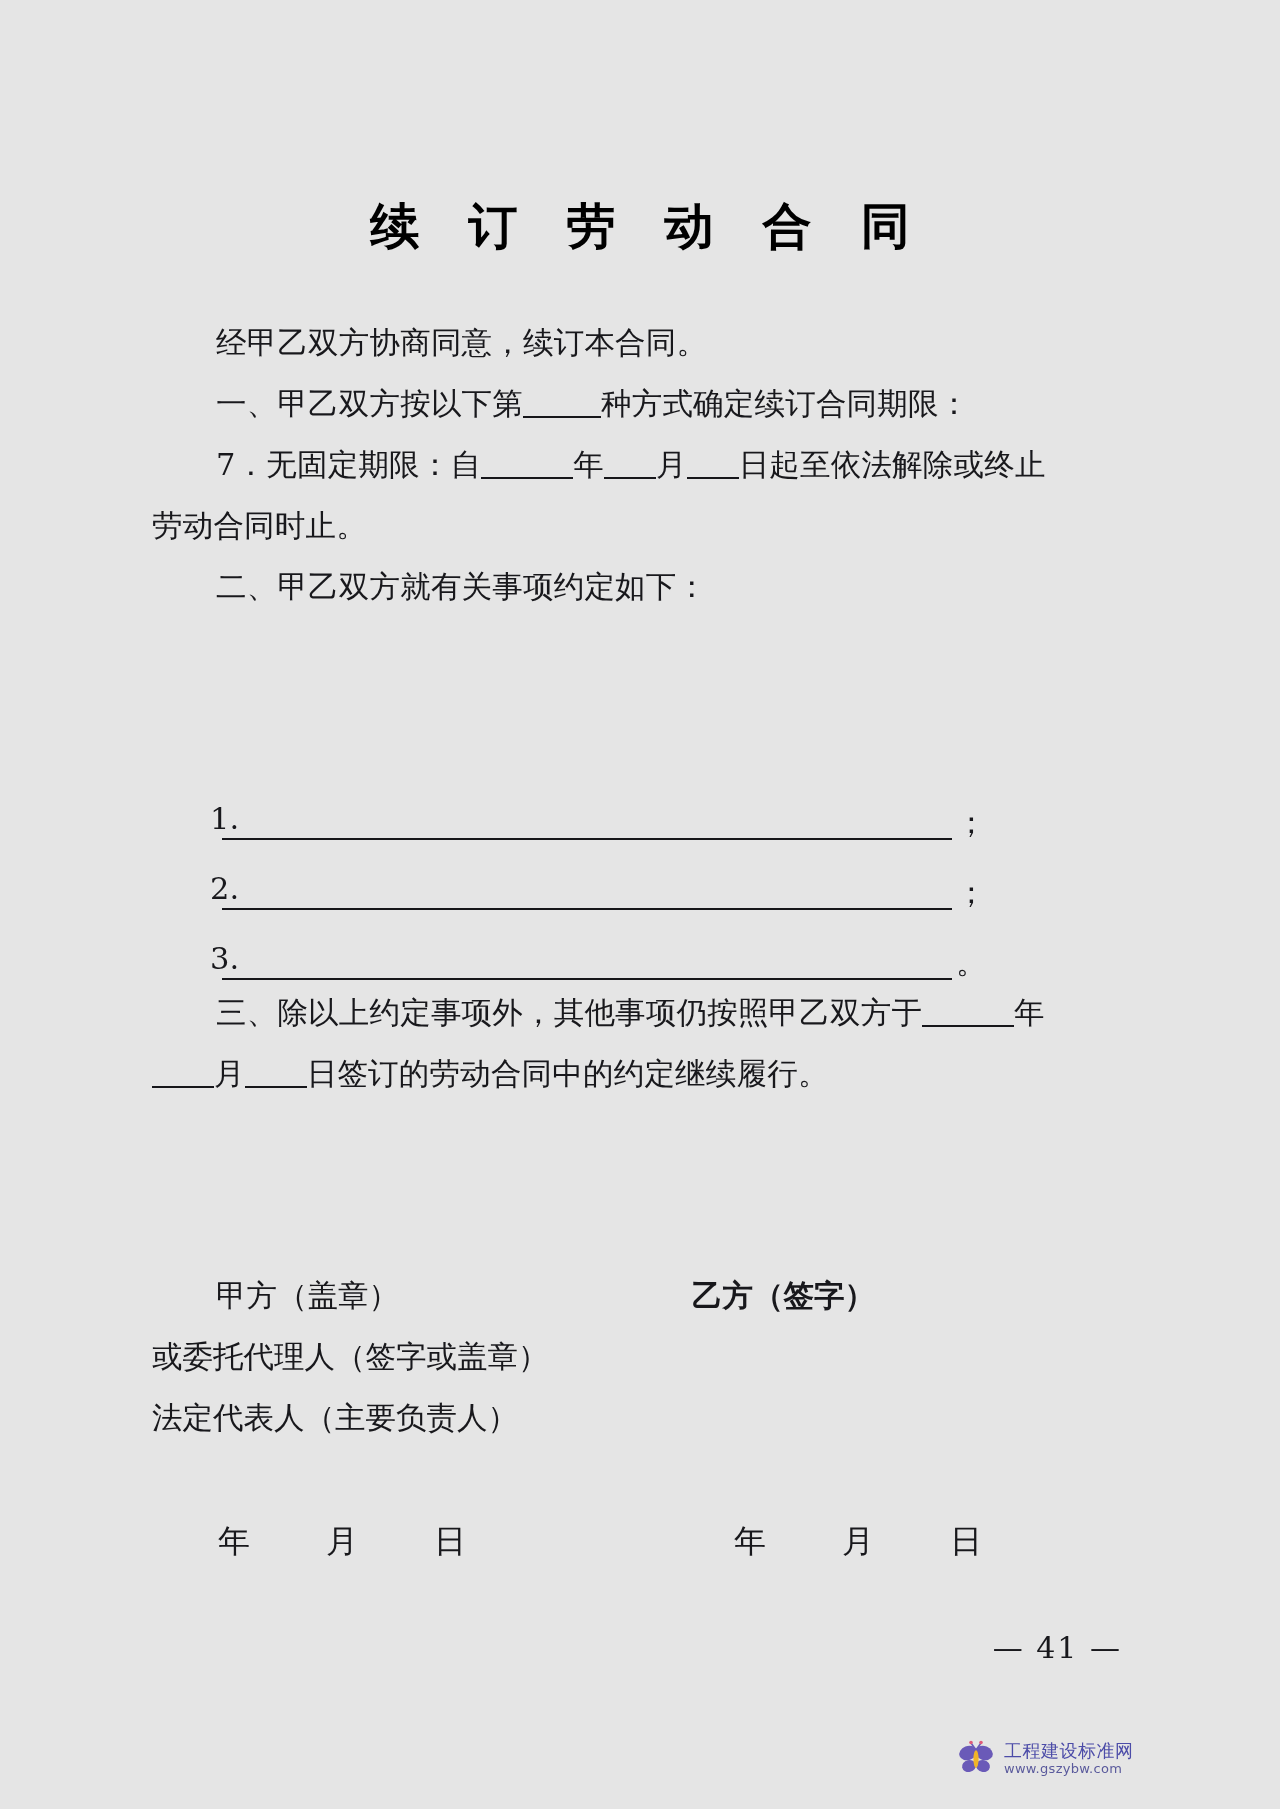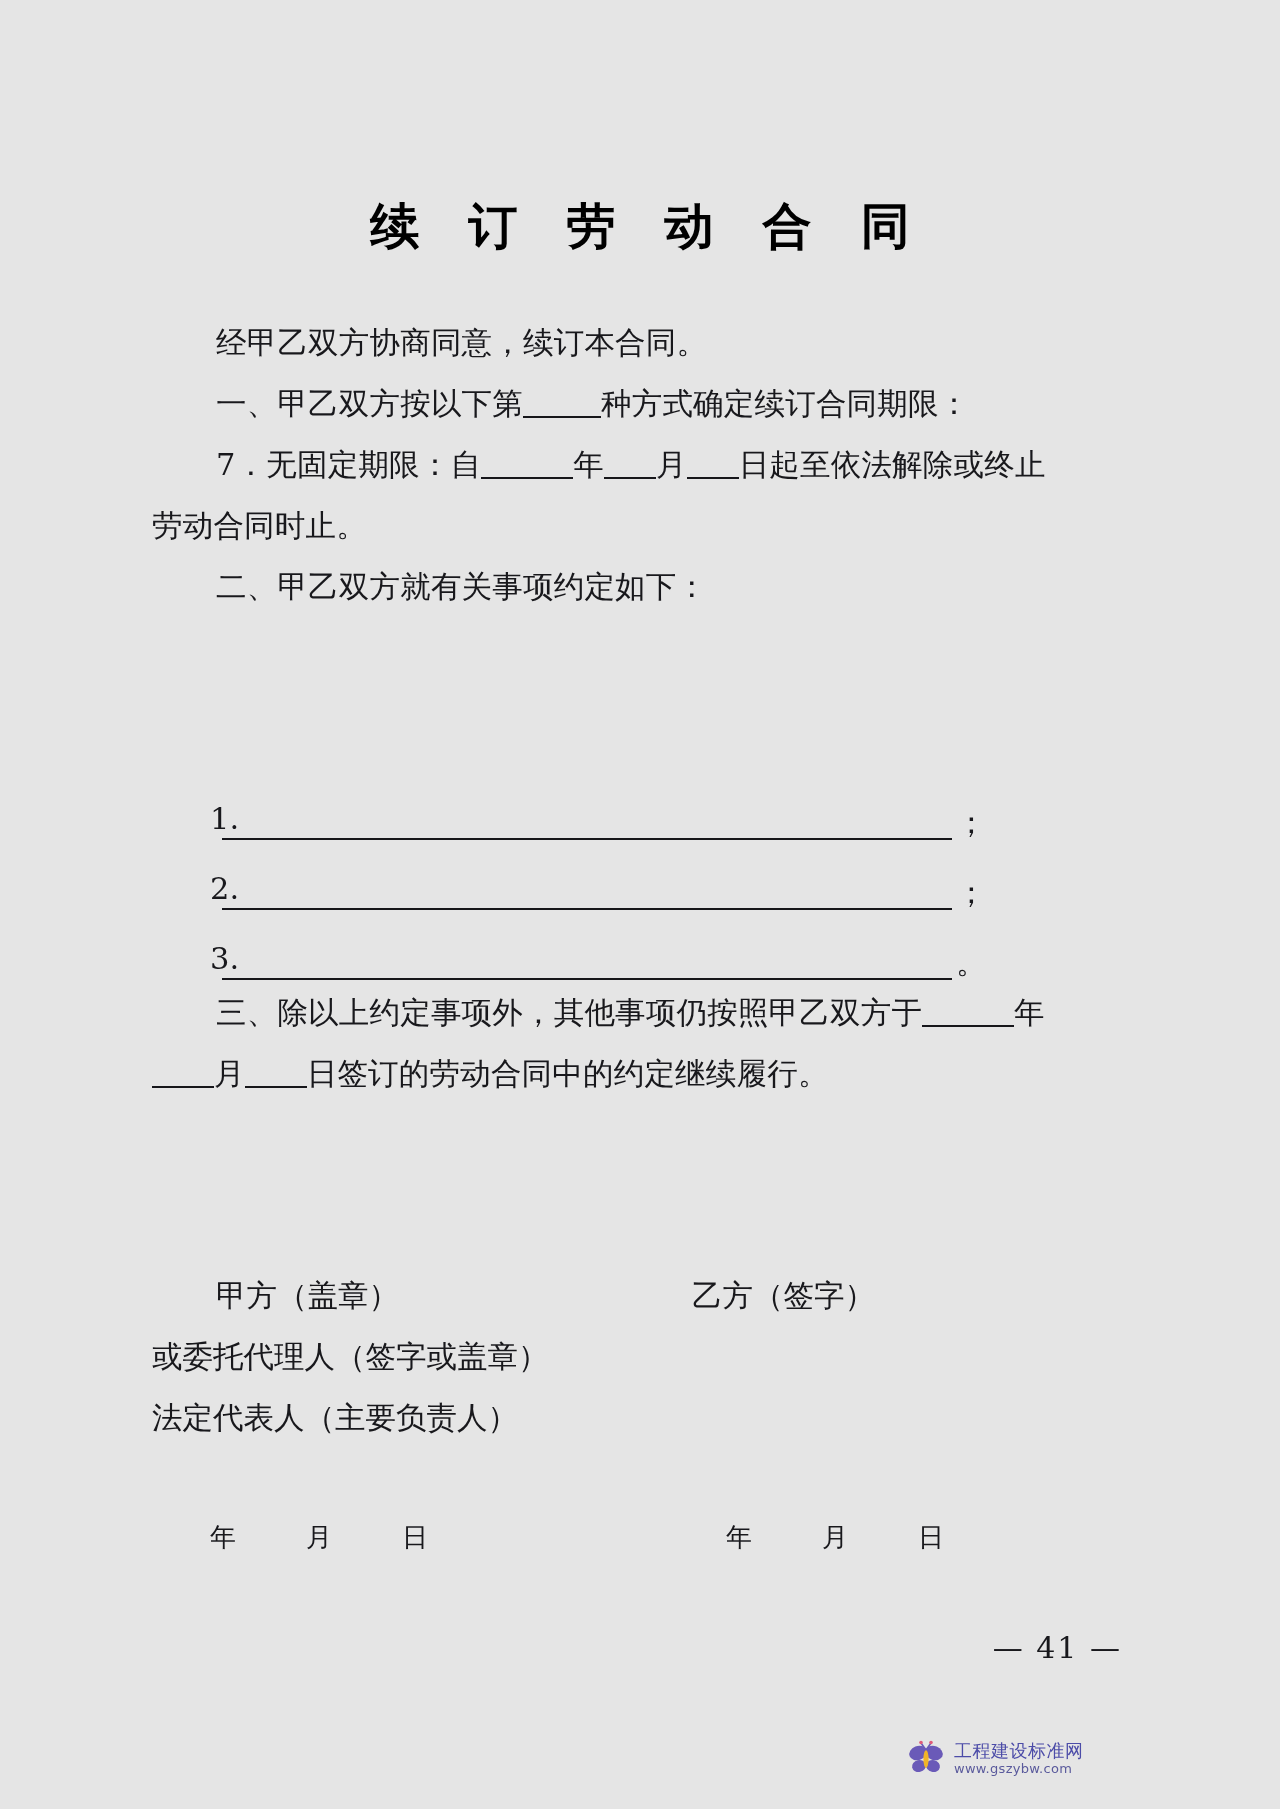--- a/index.html
+++ b/index.html
@@ -132,29 +132,30 @@
   .sign-left {
     position: absolute;
     left: 0;
   }
   .sign-left.indented {
     left: 64px;
   }
   .sign-right {
     position: absolute;
     left: 540px;
+    font-weight: bold;
   }
 
   
   .date-block {
     position: absolute;
     top: 1520px;
-    left: 148px;
+    left: 156px;
     width: 840px;
-    font-size: 26px;
+    font-size: 32px;
     color: #18181c;
     height: 50px;
   }
   .date-left, .date-right {
     position: absolute;
     top: 0;
     letter-spacing: 22px;
     white-space: nowrap;
   }
   .date-left  { left: 62px; }
@@ -170,21 +171,21 @@
     font-size: 30px;
     color: #18181c;
     letter-spacing: 2px;
     white-space: nowrap;
   }
 
   
   .watermark {
     position: absolute;
     top: 1728px;
-    left: 906px;
+    left: 956px;
     width: 300px;
     height: 62px;
     display: flex;
     align-items: center;
   }
   .wm-logo {
     width: 40px;
     height: 40px;
     flex: 0 0 40px;
     position: relative;

